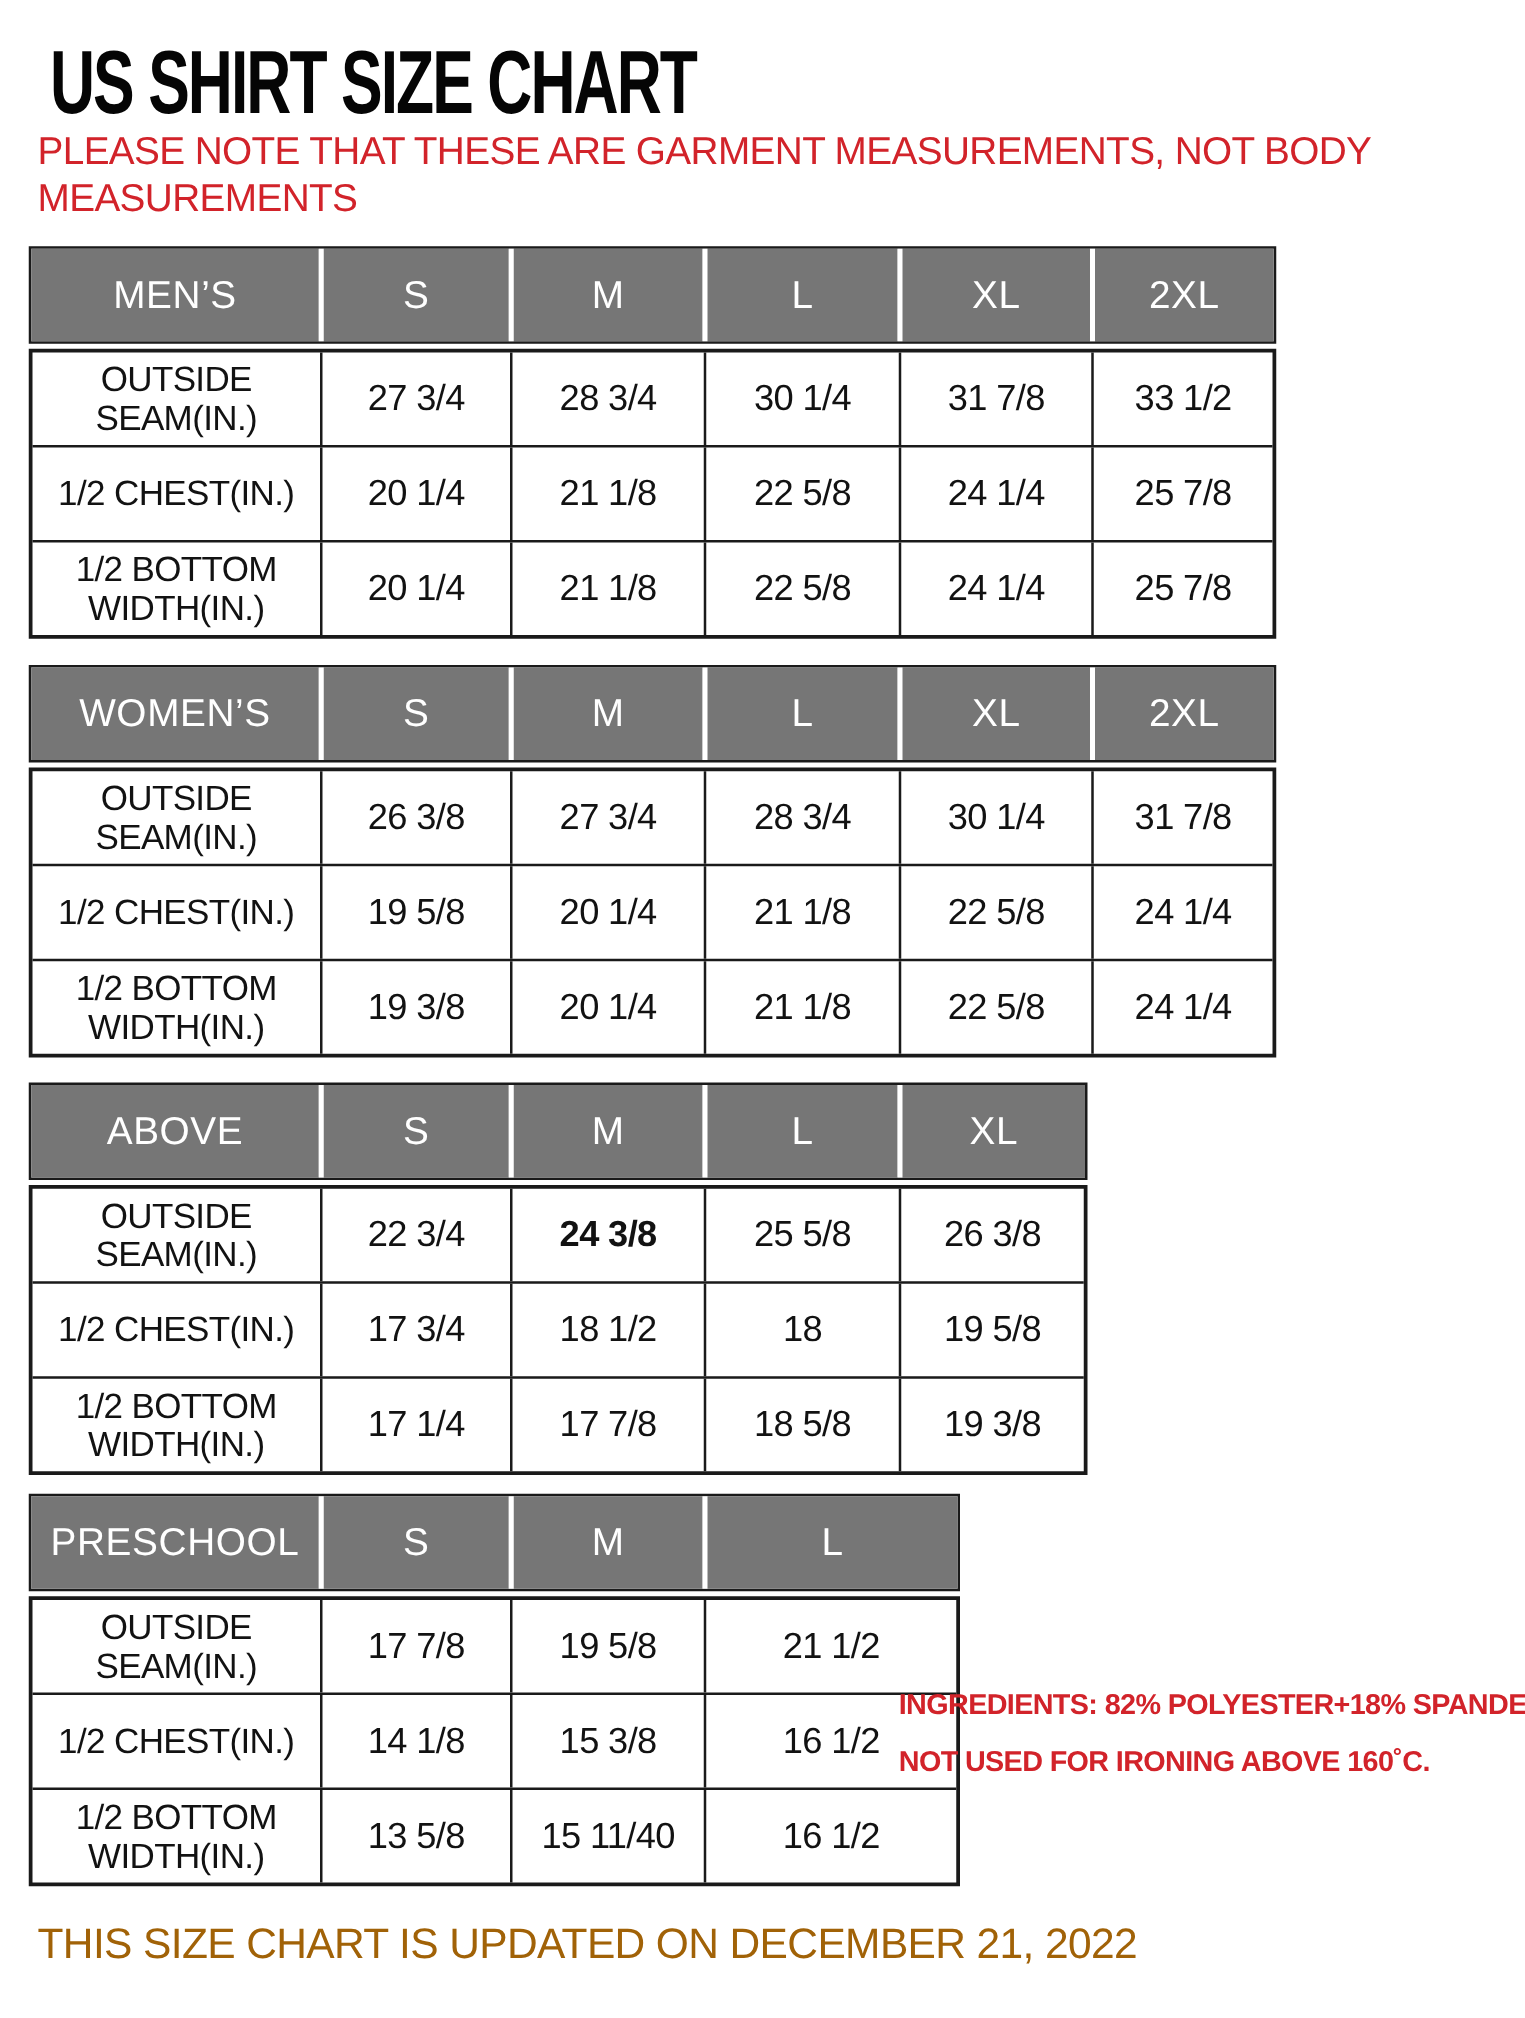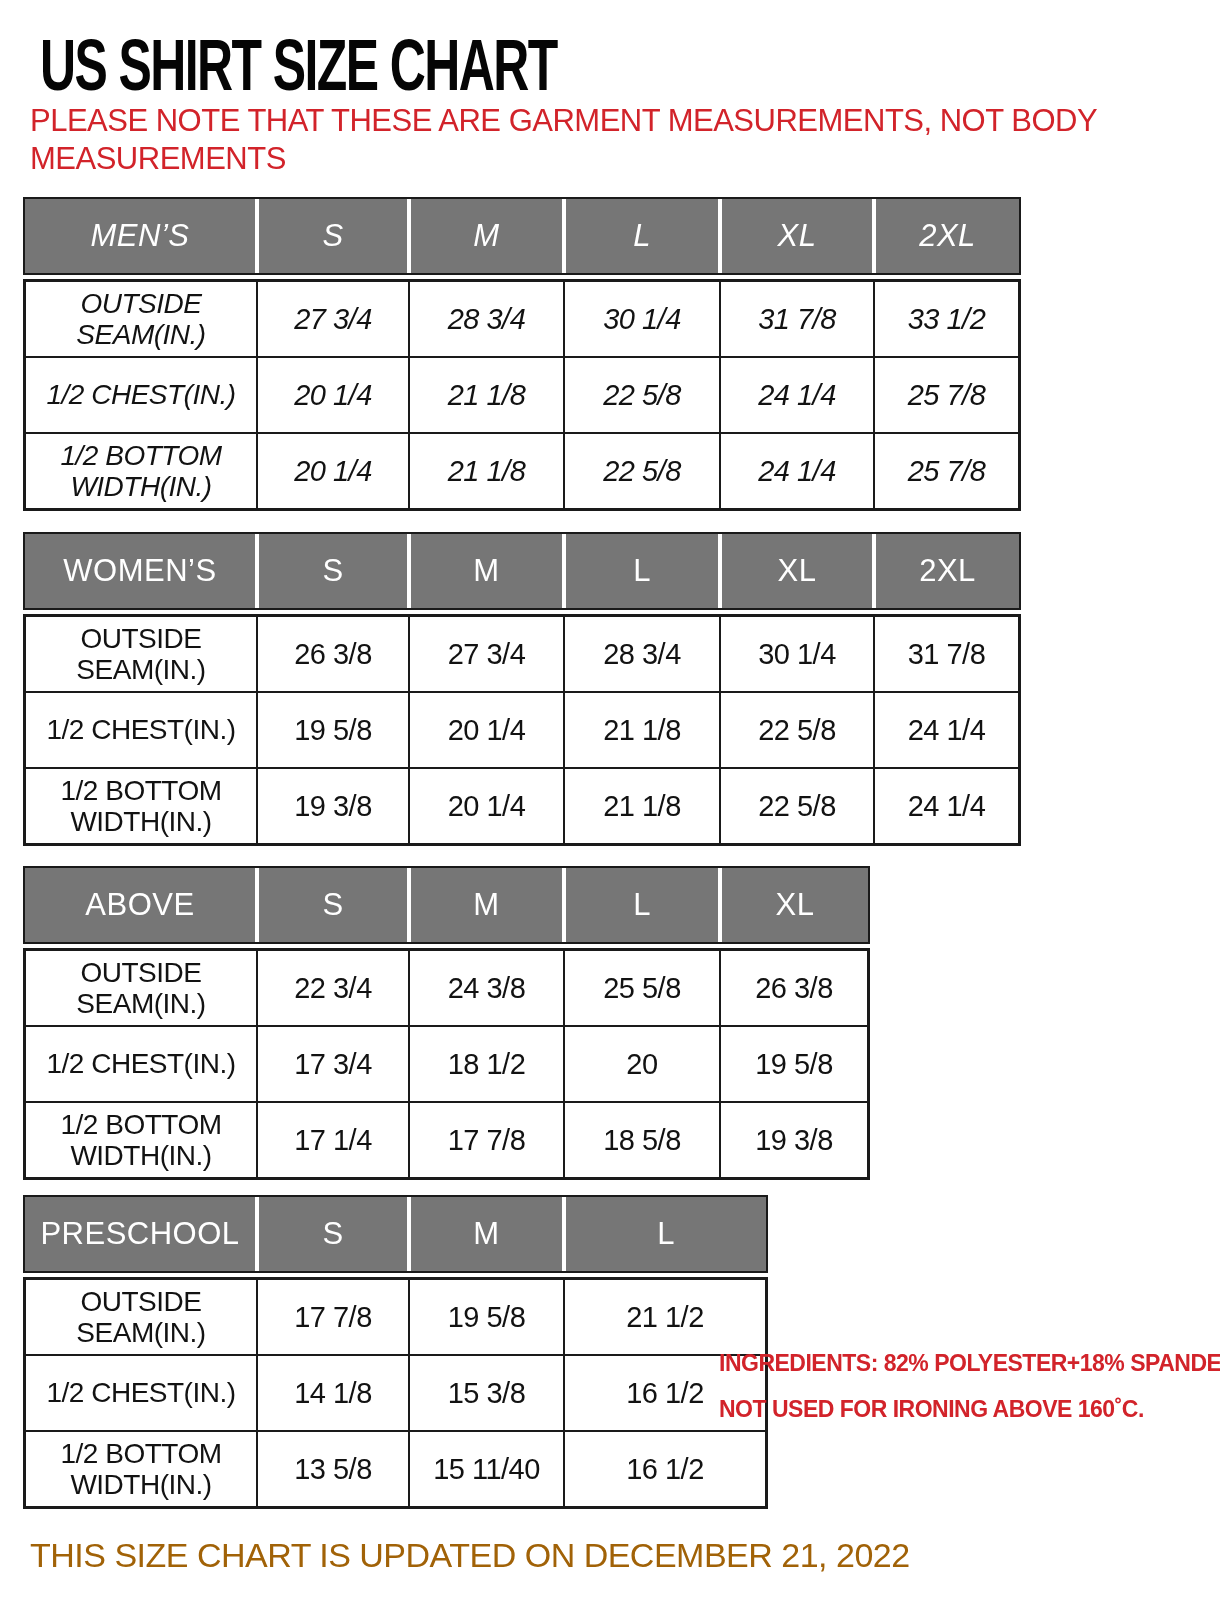--- a/index.html
+++ b/index.html
@@ -26,21 +26,21 @@
 
   
   .note{
     position:absolute;left:30px;top:102px;margin:0;width:1110px;
     font-size:31px;line-height:1.22;letter-spacing:-0.5px;
     color:#d2232a;white-space:pre-line;font-weight:400;
   }
 
   
   .size-table{position:absolute;}
-  .t-0{top:197px;left:23px;width:998px;font-style:italic;}
+  .t-0{top:197px;left:23px;width:998px;}
   .t-1{top:532px;left:23px;width:998px;}
   .t-2{top:866px;left:23px;width:847px;}
   .t-3{top:1195px;left:23px;width:745px;}
 
   .hrow{
     display:flex;height:78px;box-sizing:border-box;
     border:2px solid #1a1a1a;background:#ffffff;
   }
   .hcell{
     display:flex;align-items:center;justify-content:center;
@@ -164,29 +164,29 @@
           <span class="hcell" style="flex: 0 0 230px;">ABOVE</span>
           <span class="hcell" style="flex: 0 0 152px;">S</span>
           <span class="hcell" style="flex: 0 0 155px;">M</span>
           <span class="hcell" style="flex: 0 0 156px;">L</span>
           <span class="hcell" style="flex: 1 1 auto;">XL</span>
         </div>
         <div class="tbody">
           <div class="brow">
             <span class="bcell label" style="flex: 0 0 230px;">OUTSIDE SEAM(IN.)</span>
             <span class="bcell value" style="flex: 0 0 152px;">22 3/4</span>
-            <span class="bcell value" style="flex: 0 0 155px;">24 3/8</span>
+            <span class="bcell value" style="flex: 0 0 155px; font-weight: bold;">24 3/8</span>
             <span class="bcell value" style="flex: 0 0 156px;">25 5/8</span>
             <span class="bcell value" style="flex: 1 1 auto;">26 3/8</span>
           </div>
           <div class="brow">
             <span class="bcell label" style="flex: 0 0 230px;">1/2 CHEST(IN.)</span>
             <span class="bcell value" style="flex: 0 0 152px;">17 3/4</span>
             <span class="bcell value" style="flex: 0 0 155px;">18 1/2</span>
-            <span class="bcell value" style="flex: 0 0 156px;">20</span>
+            <span class="bcell value" style="flex: 0 0 156px;">18</span>
             <span class="bcell value" style="flex: 1 1 auto;">19 5/8</span>
           </div>
           <div class="brow">
             <span class="bcell label" style="flex: 0 0 230px;">1/2 BOTTOM WIDTH(IN.)</span>
             <span class="bcell value" style="flex: 0 0 152px;">17 1/4</span>
             <span class="bcell value" style="flex: 0 0 155px;">17 7/8</span>
             <span class="bcell value" style="flex: 0 0 156px; text-align: center;">18 5/8</span>
             <span class="bcell value" style="flex: 1 1 auto;">19 3/8</span>
           </div>
         </div>

